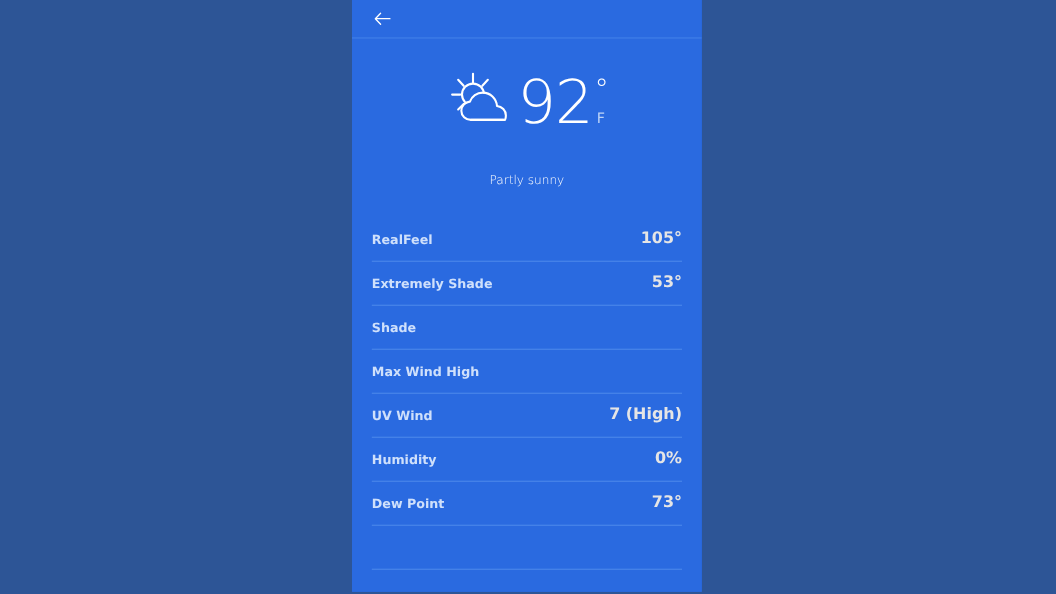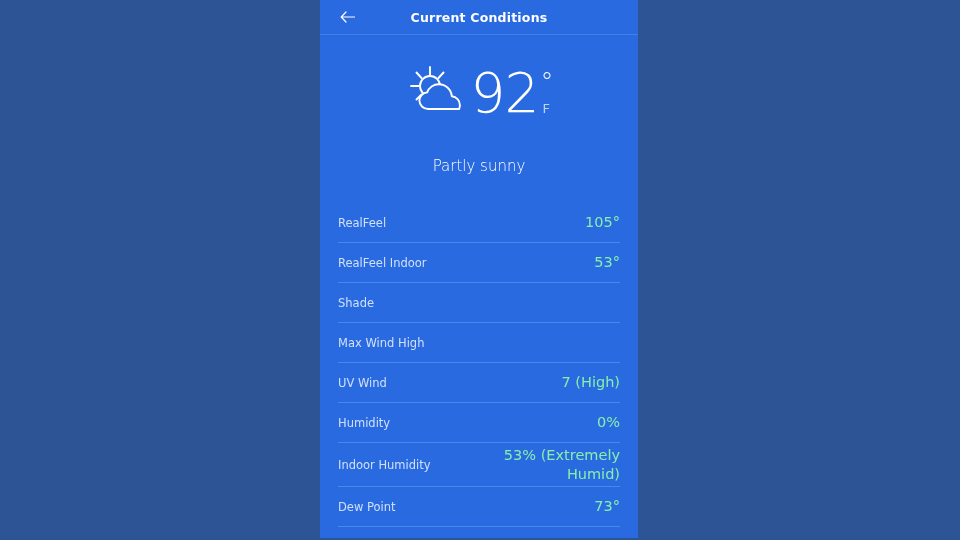--- a/index.html
+++ b/index.html
@@ -124,21 +124,21 @@
     font-size: 13px;
     font-weight: 400;
     line-height: 1;
     margin-top: 7px;
     margin-left: 2px;
   }
 
   .phrase {
     text-align: center;
     color: #ffffff;
-    font-size: 15px;
+    font-size: 11px;
     font-weight: 300;
     margin-top: 28px;
   }
 
   
   .details {
     margin-top: 28px;
     padding: 0 18px;
   }
   .row {
@@ -146,28 +146,28 @@
     align-items: center;
     justify-content: space-between;
     gap: 10px;
     min-height: 33px;
     border-bottom: 1px solid #4b87ea;
     padding: 3px 0;
   }
   .row-label {
     color: #cfe0fb;
     font-size: 11.5px;
-    font-weight: 400;
+    font-weight: 700;
     flex: 0 0 auto;
     white-space: nowrap;
   }
   .row-value {
-    color: #86efac;
+    color: #e5e5e5;
     font-size: 14.5px;
-    font-weight: 400;
+    font-weight: 700;
     text-align: right;
     flex: 1 1 auto;
     line-height: 1.28;
   }
   .row.wrapped .row-value {
     max-width: 150px;
     margin-left: auto;
   }
 </style>
 </head>
@@ -176,21 +176,20 @@
 <div id="backdrop"></div>
 
 <div id="phone">
 
   <div class="header">
     <div class="back-btn">
       <svg width="20" height="16" viewBox="0 0 20 16" fill="none">
         <path d="M16.5 8 H3.5 M8 3 L3.2 8 L8 13" stroke="#ffffff" stroke-width="1.2" stroke-linecap="round" stroke-linejoin="round"></path>
       </svg>
     </div>
-    <div class="header-title">Current Conditions</div>
   </div>
 
   <div class="body">
 
     <div class="hero">
       <div class="hero-main">
         <div class="wx-icon">
           <svg width="62" height="62" viewBox="0 0 62 62" fill="none" stroke="#ffffff" stroke-width="1.9" stroke-linecap="round" stroke-linejoin="round">
 
             <line x1="25" y1="5" x2="25" y2="13"></line>
@@ -220,41 +219,37 @@
       </div>
       <div class="phrase">Partly sunny</div>
     </div>
 
     <div class="details" id="details-list">
         <div class="row">
           <div class="row-label">RealFeel</div>
           <div class="row-value">105°</div>
         </div>
         <div class="row">
-          <div class="row-label">RealFeel Indoor</div>
+          <div class="row-label">Extremely Shade</div>
           <div class="row-value">53°</div>
         </div>
         <div class="row">
           <div class="row-label">Shade</div>
         </div>
         <div class="row">
           <div class="row-label">Max Wind High</div>
         </div>
         <div class="row">
           <div class="row-label">UV Wind</div>
           <div class="row-value">7 (High)</div>
         </div>
         <div class="row">
           <div class="row-label">Humidity</div>
           <div class="row-value">0%</div>
         </div>
-        <div class="row wrapped">
-          <div class="row-label">Indoor Humidity</div>
-          <div class="row-value">53% (Extremely Humid)</div>
-        </div>
         <div class="row">
           <div class="row-label">Dew Point</div>
           <div class="row-value">73°</div>
         </div>
         <div class="row"></div>
       </div>
 
   </div>
 </div>
 

